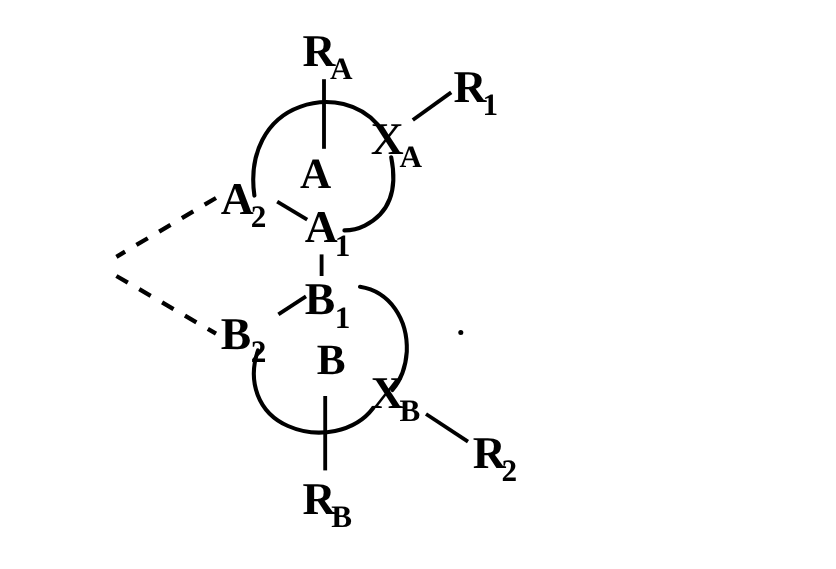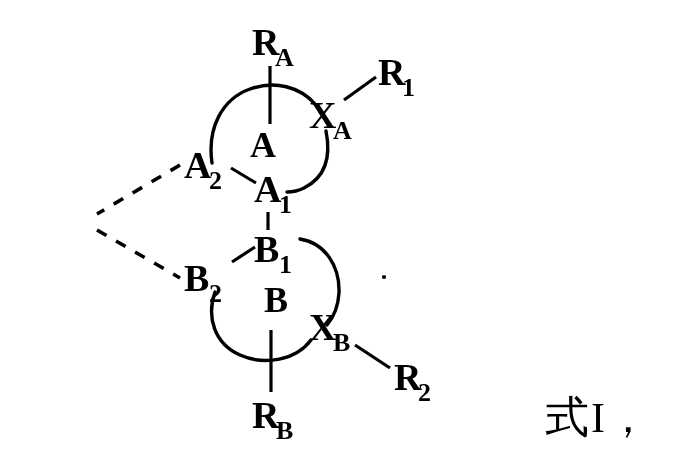--- a/index.html
+++ b/index.html
@@ -155,17 +155,14 @@
       <text class="atom-text lbl-main" x="252" y="428" text-anchor="start">R</text>
       <text class="atom-text lbl-sub" x="276" y="439" text-anchor="start">B</text>
     </g>
 
     <line class="dashed-bond" x1="180" y1="165" x2="97" y2="214"></line>
     <line class="dashed-bond" x1="97" y1="230" x2="180" y2="278"></line>
 
     <circle class="speck" cx="384" cy="277" r="2.1"></circle>
   </svg>
 
-  <div id="formula-caption">
-    <span>式</span><span class="cap-roman">I</span><span class="cap-comma">，</span>
-  </div>
 
 </div>
 
 </body></html>

